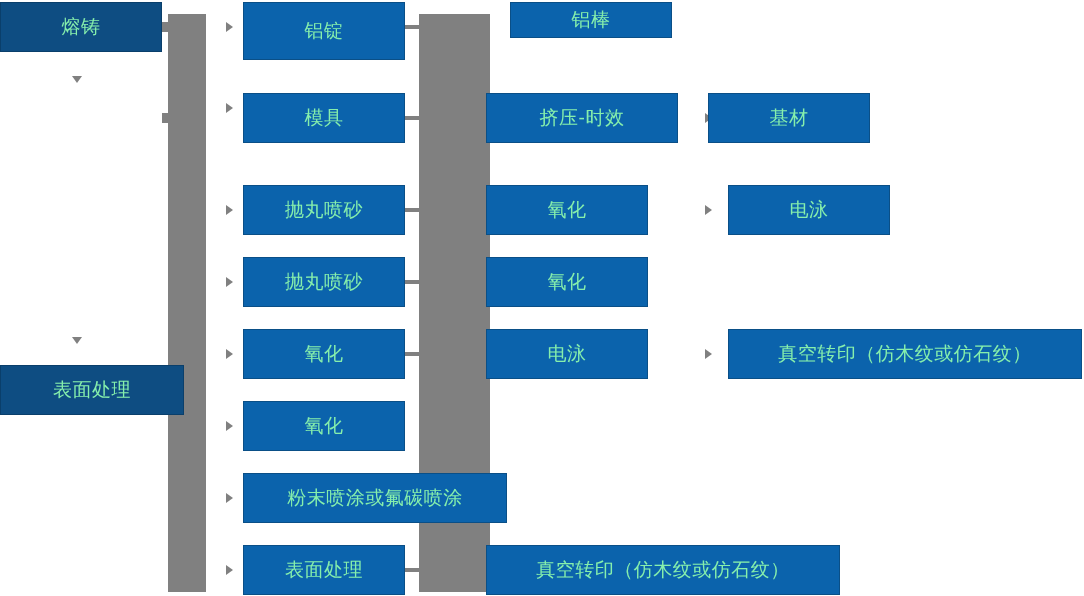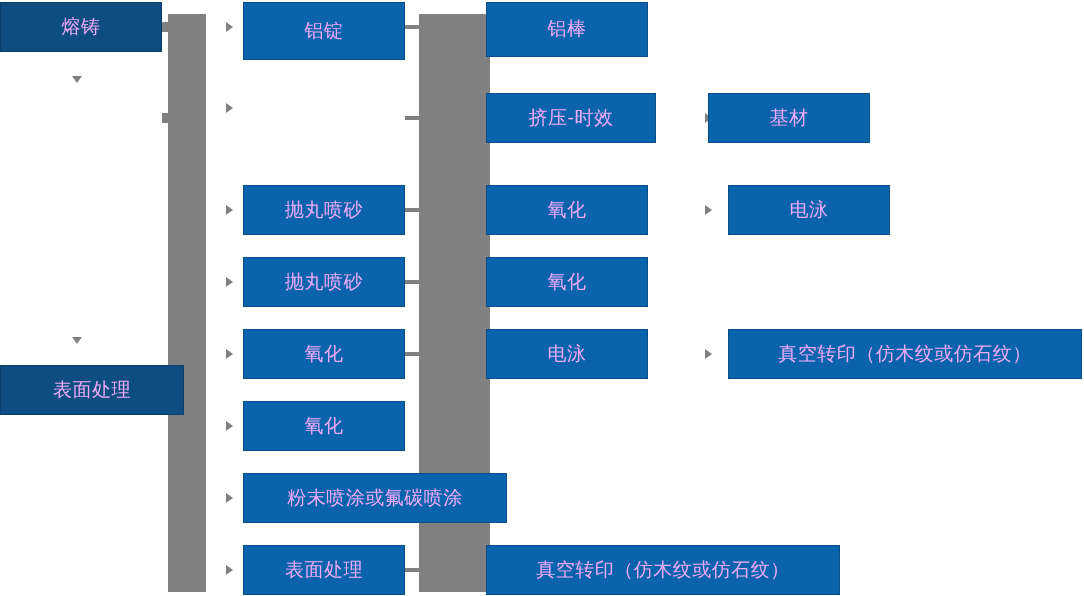--- a/index.html
+++ b/index.html
@@ -15,21 +15,21 @@
     width: 1084px;
     height: 596px;
     background: #ffffff;
     overflow: hidden;
   }
   .node {
     position: absolute;
     box-sizing: border-box;
     background: #0B63AC;
     border: 1px solid #0a4f87;
-    color: #f0abfc;
+    color: #86efac;
     display: flex;
     align-items: center;
     justify-content: center;
     font-size: 19px;
     line-height: 1.1;
     white-space: nowrap;
     letter-spacing: 0.5px;
   }
   .node.dark {
     background: #0E4D82;
@@ -89,29 +89,30 @@
   <div class="conn" style="left:405px; top:568px; width:20px; height:4px;"></div>
 
   <div class="arrow" style="left:705px; top:113px;"></div>
   <div class="arrow" style="left:705px; top:205px;"></div>
   <div class="arrow" style="left:705px; top:349px;"></div>
 
   <div class="node dark" style="left:0px; top:2px; width:162px; height:50px;">熔铸</div>
   <div class="node dark" style="left:0px; top:365px; width:184px; height:50px;">表面处理</div>
 
   <div class="node" style="left:243px; top:2px; width:162px; height:58px;">铝锭</div>
+  <div class="node" style="left:243px; top:93px; width:162px; height:50px;">模具</div>
   <div class="node" style="left:243px; top:185px; width:162px; height:50px;">抛丸喷砂</div>
   <div class="node" style="left:243px; top:257px; width:162px; height:50px;">抛丸喷砂</div>
   <div class="node" style="left:243px; top:329px; width:162px; height:50px;">氧化</div>
   <div class="node" style="left:243px; top:401px; width:162px; height:50px;">氧化</div>
   <div class="node" style="left:243px; top:473px; width:264px; height:50px;">粉末喷涂或氟碳喷涂</div>
   <div class="node" style="left:243px; top:545px; width:162px; height:50px;">表面处理</div>
 
-  <div class="node" style="left:486px; top:2px; width:162px; height:55px;">铝棒</div>
-  <div class="node" style="left:486px; top:93px; width:170px; height:50px;">挤压-时效</div>
+  <div class="node" style="left:510px; top:2px; width:162px; height:36px;">铝棒</div>
+  <div class="node" style="left:486px; top:93px; width:192px; height:50px;">挤压-时效</div>
   <div class="node" style="left:486px; top:185px; width:162px; height:50px;">氧化</div>
   <div class="node" style="left:486px; top:257px; width:162px; height:50px;">氧化</div>
   <div class="node" style="left:486px; top:329px; width:162px; height:50px;">电泳</div>
   <div class="node" style="left:486px; top:545px; width:354px; height:50px;">真空转印（仿木纹或仿石纹）</div>
 
   <div class="node" style="left:708px; top:93px; width:162px; height:50px;">基材</div>
   <div class="node" style="left:728px; top:185px; width:162px; height:50px;">电泳</div>
   <div class="node" style="left:728px; top:329px; width:354px; height:50px;">真空转印（仿木纹或仿石纹）</div>
 
 </div>

